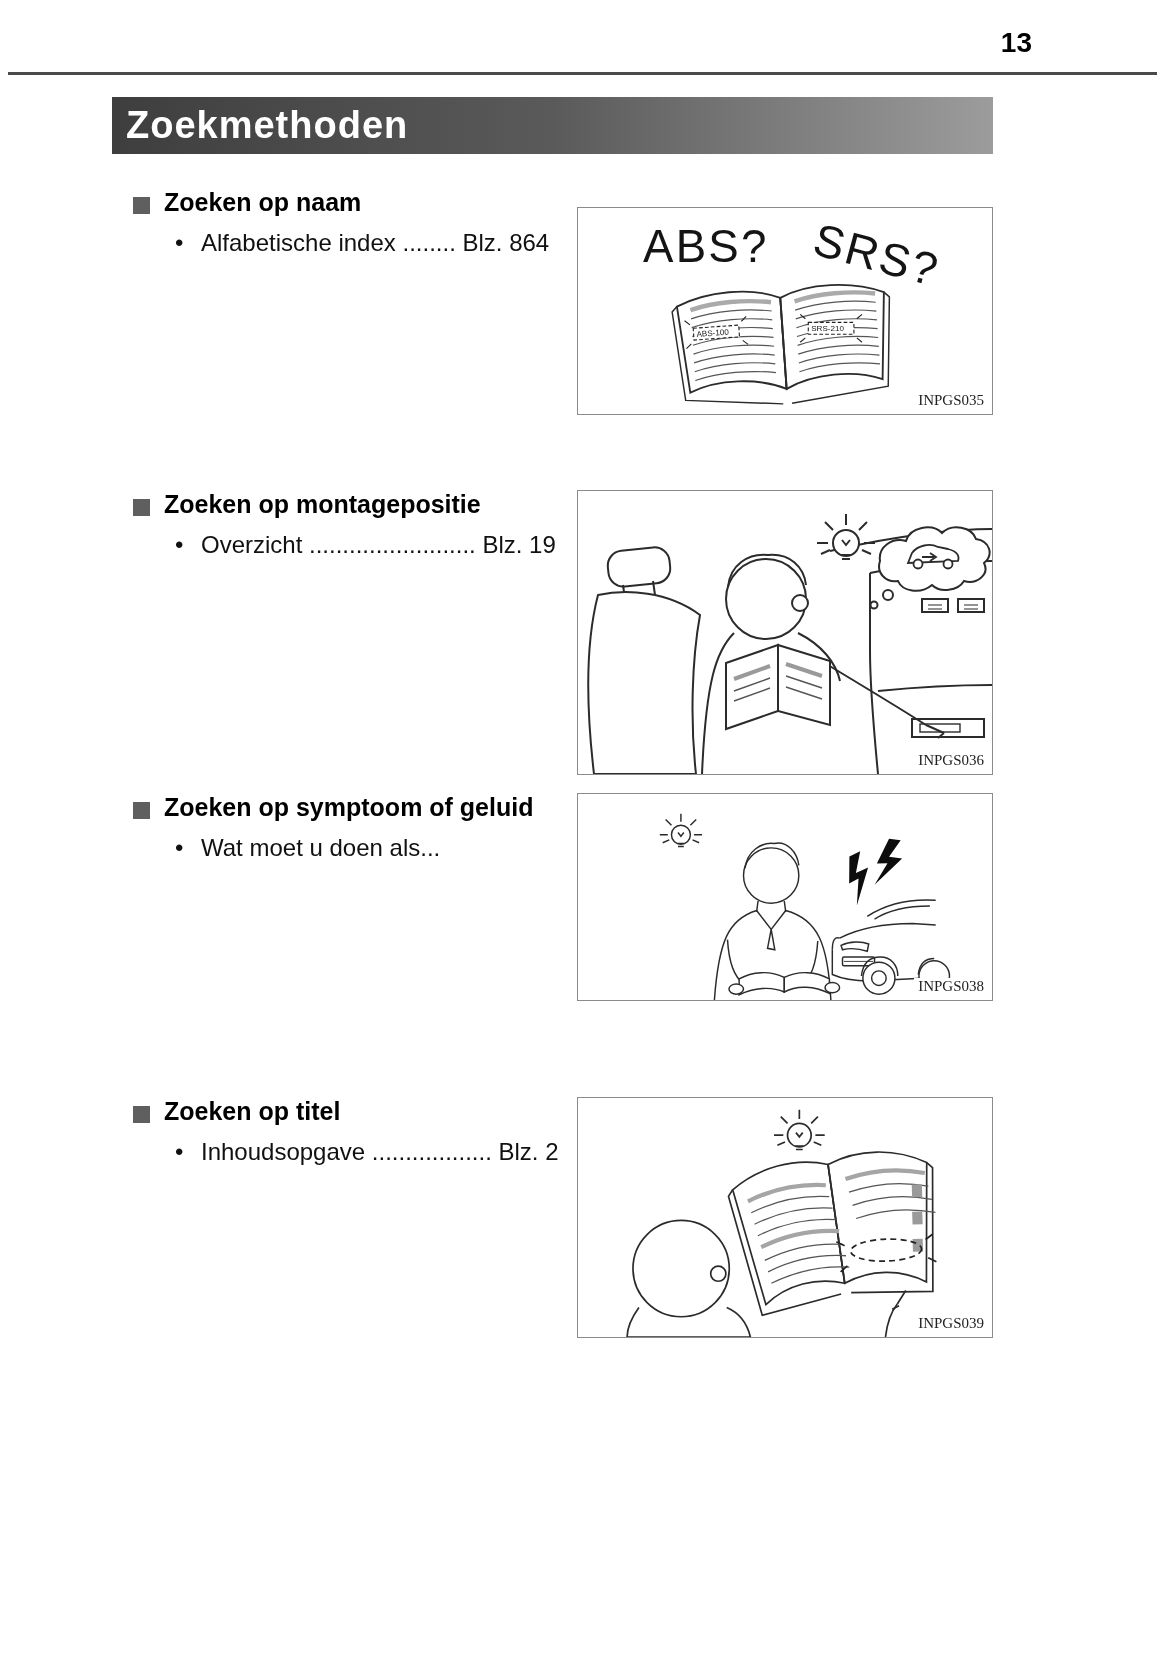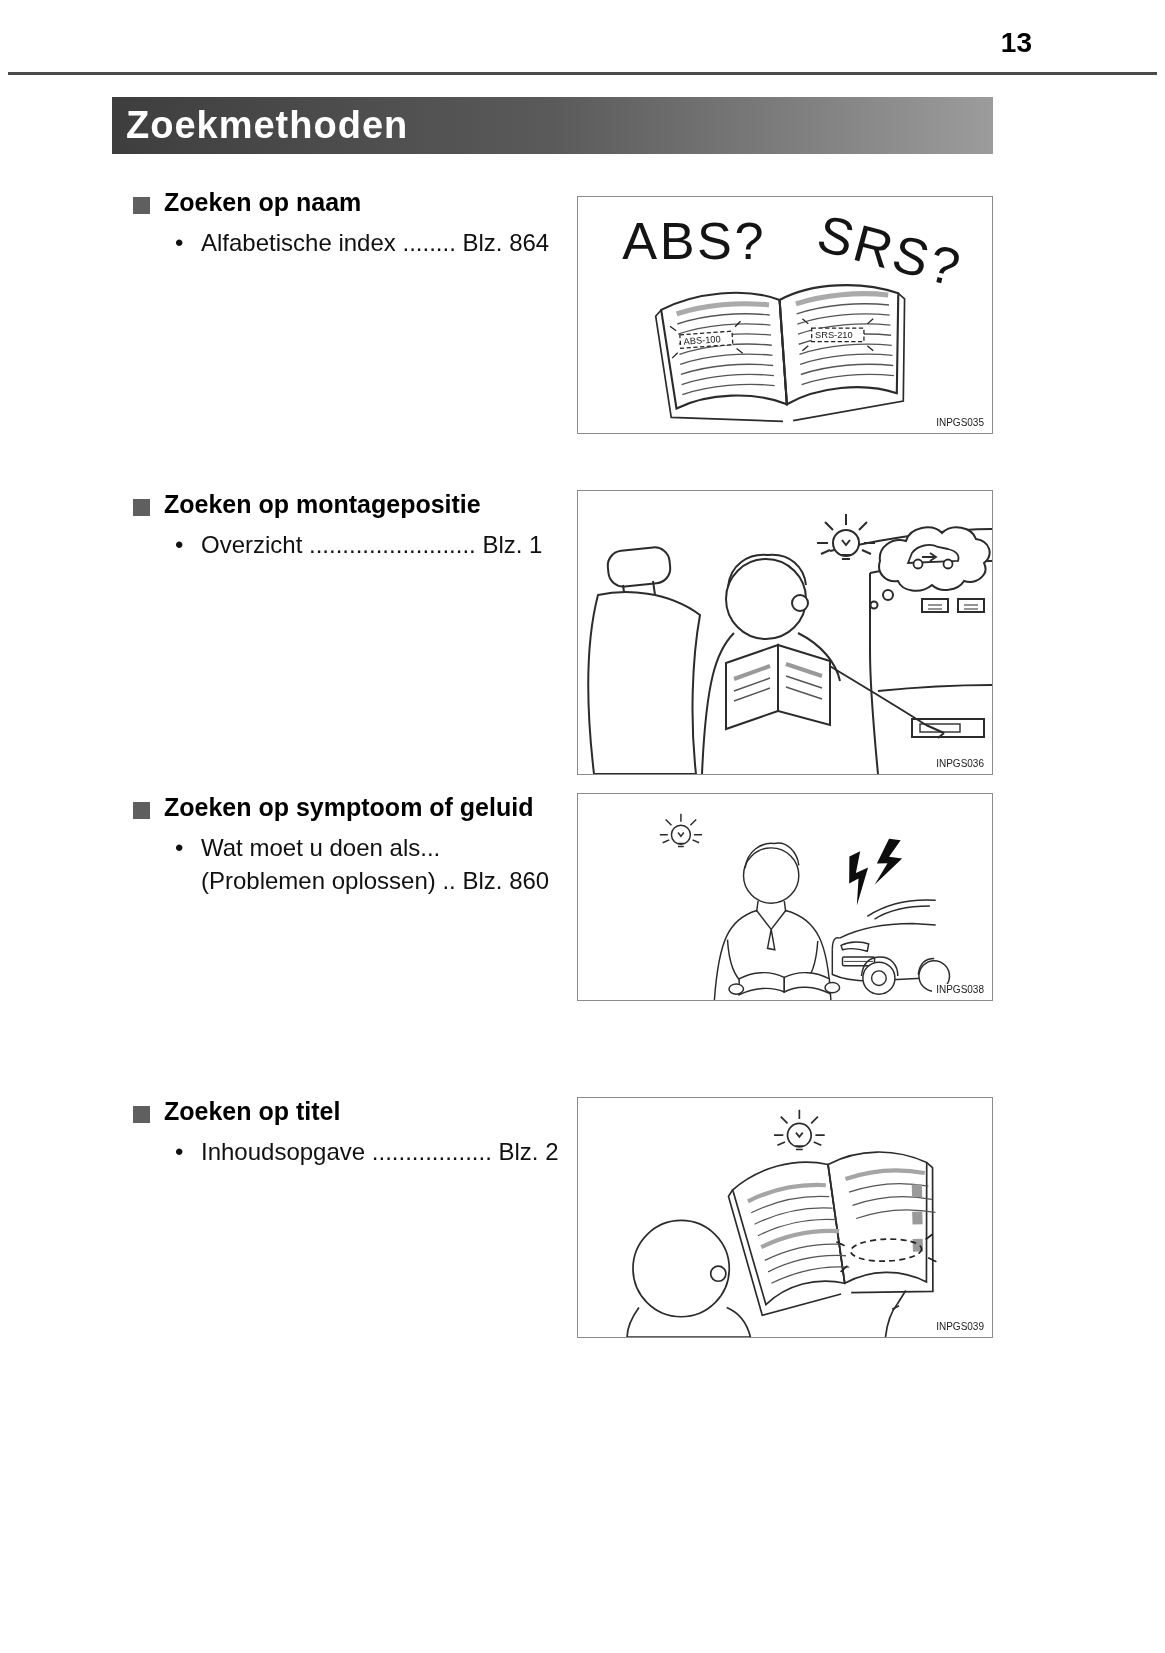--- a/index.html
+++ b/index.html
@@ -33,21 +33,21 @@
   .blt { width:26px; font-size:24px; line-height:33px; flex:none; }
   .lines { flex:1; }
   .line { font-size:24px; line-height:33px; white-space:nowrap; }
   .fig {
     position:absolute; left:577px; width:416px;
     border:1px solid #8b8b8b; background:#fff;
   }
   .fig svg { position:absolute; left:0; top:0; width:100%; height:100%; }
   .figcode {
     position:absolute; right:8px; bottom:5px;
-    font-size:10px; color:#222; background:#fff; padding-left:4px;
+    font-size:15px; color:#222; background:#fff; padding-left:4px;font-family:Liberation Serif, serif;
   }
   svg text { font-family:"Liberation Sans", sans-serif; }
 </style>
 </head>
 <body>
 
 <div class="page-number">13</div>
 <div class="top-rule"></div>
 
 <div class="banner">
@@ -60,21 +60,21 @@
     <h2 class="sec-title">Zoeken op naam</h2>
   </div>
   <div class="item">
     <span class="blt">•</span>
     <div class="lines">
       <div class="line">Alfabetische index ........ Blz. 864</div>
     </div>
   </div>
 </section>
 
-<figure class="fig" style="top:196px;height:238px">
+<figure class="fig" style="top:207px;height:208px">
   <svg viewBox="0 0 414 280">
     <text x="14" y="74" font-size="62" letter-spacing="3" fill="#141414">ABS?</text>
     <text x="242" y="62" font-size="62" letter-spacing="3" fill="#141414" transform="rotate(15 242 62)">SRS?</text>
     <g stroke="#2b2b2b" stroke-width="2.5" fill="#fff" transform="rotate(-4 205 185)">
       <path d="M64,124 L57,131 L67,252 L199,266" fill="none" stroke-width="2"></path>
       <path d="M346,124 L353,131 L343,252 L211,266" fill="none" stroke-width="2"></path>
       <path d="M205,122 C166,104 106,106 64,124 L74,242 C112,226 168,228 205,246 Z"></path>
       <path d="M205,122 C244,104 304,106 346,124 L336,242 C298,226 242,228 205,246 Z"></path>
       <path d="M205,122 L205,246" fill="none"></path>
       <defs>
@@ -118,21 +118,21 @@
 </figure>
 
 <section class="sec" style="top:489px">
   <div class="sec-head">
     <span class="sq"></span>
     <h2 class="sec-title">Zoeken op montagepositie</h2>
   </div>
   <div class="item">
     <span class="blt">•</span>
     <div class="lines">
-      <div class="line">Overzicht ......................... Blz. 1</div>
+      <div class="line">Overzicht ......................... Blz. 19</div>
     </div>
   </div>
 </section>
 
 <figure class="fig" style="top:490px;height:285px">
   <svg viewBox="0 0 414 283">
     <g stroke="#2b2b2b" stroke-width="2" fill="none">
       <g>
         <path d="M252,60 C320,44 380,38 414,38"></path>
         <path d="M292,82 C330,74 376,70 414,70"></path>
@@ -192,21 +192,20 @@
 
 <section class="sec" style="top:792px">
   <div class="sec-head">
     <span class="sq"></span>
     <h2 class="sec-title">Zoeken op symptoom of geluid</h2>
   </div>
   <div class="item">
     <span class="blt">•</span>
     <div class="lines">
       <div class="line">Wat moet u doen als...</div>
-      <div class="line">(Problemen oplossen) .. Blz. 860</div>
     </div>
   </div>
 </section>
 
 <figure class="fig" style="top:793px;height:208px">
   <svg viewBox="0 0 414 283">
     <g stroke="#2b2b2b" stroke-width="2" fill="none">
       <g transform="translate(64,56)">
         <circle cx="0" cy="0" r="13" fill="#fff"></circle>
         <path d="M-4,-3 L0,2 L4,-3"></path>

